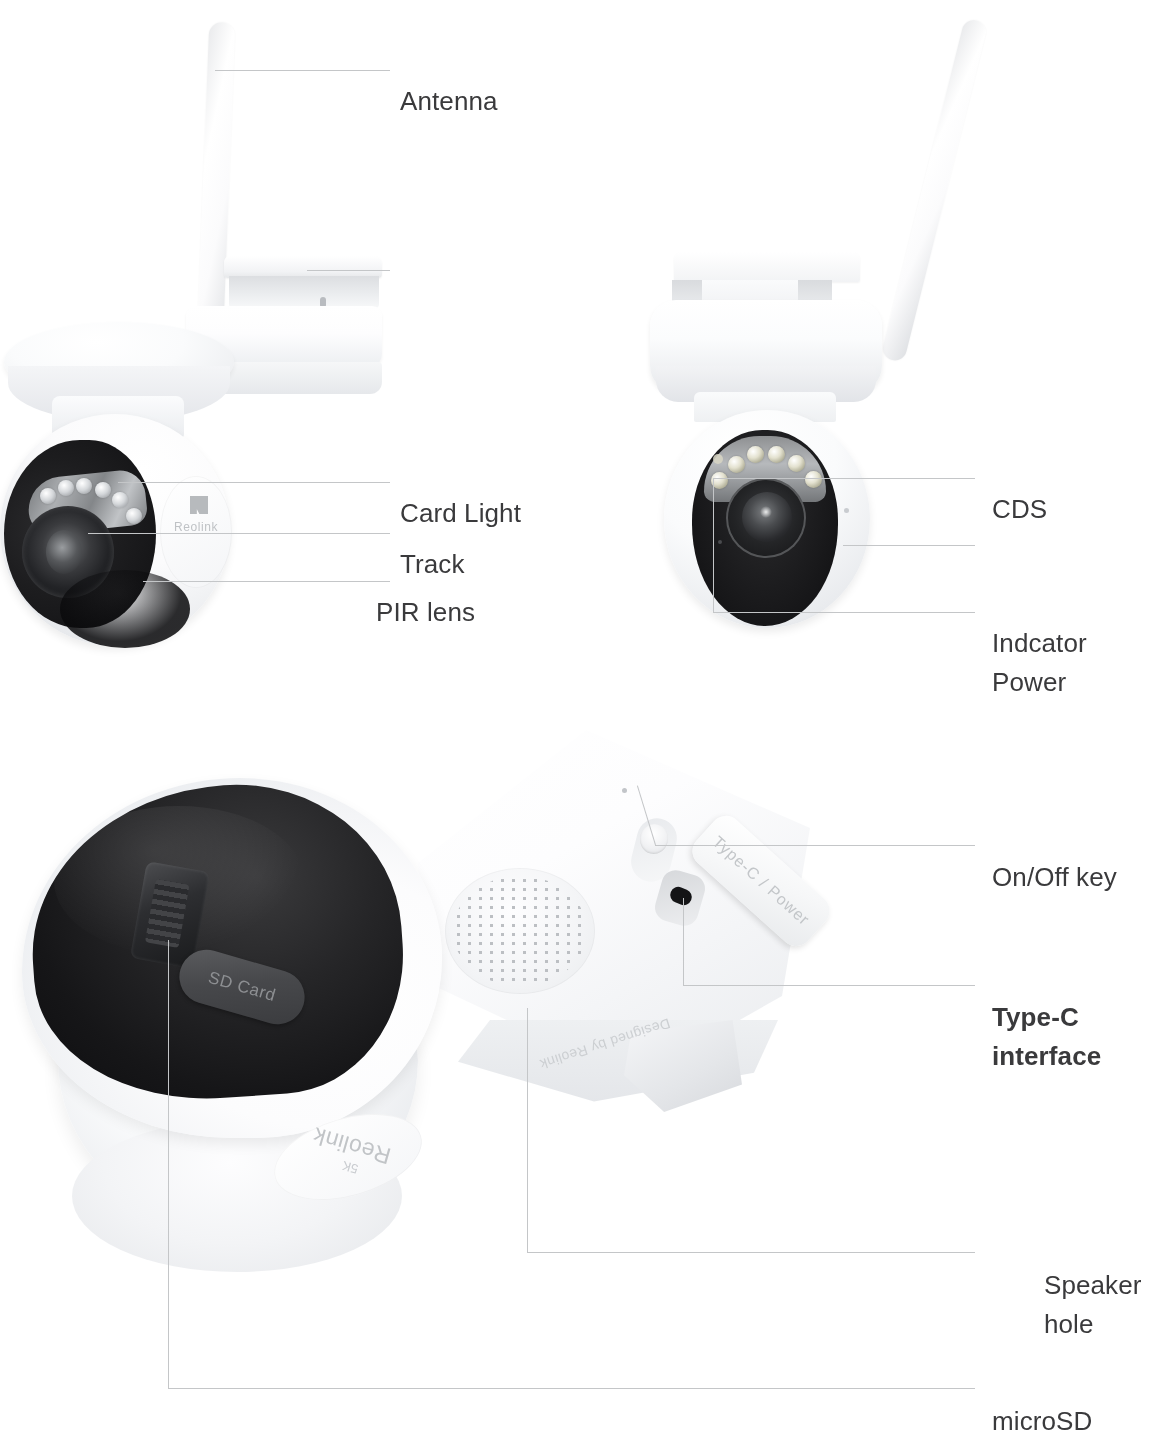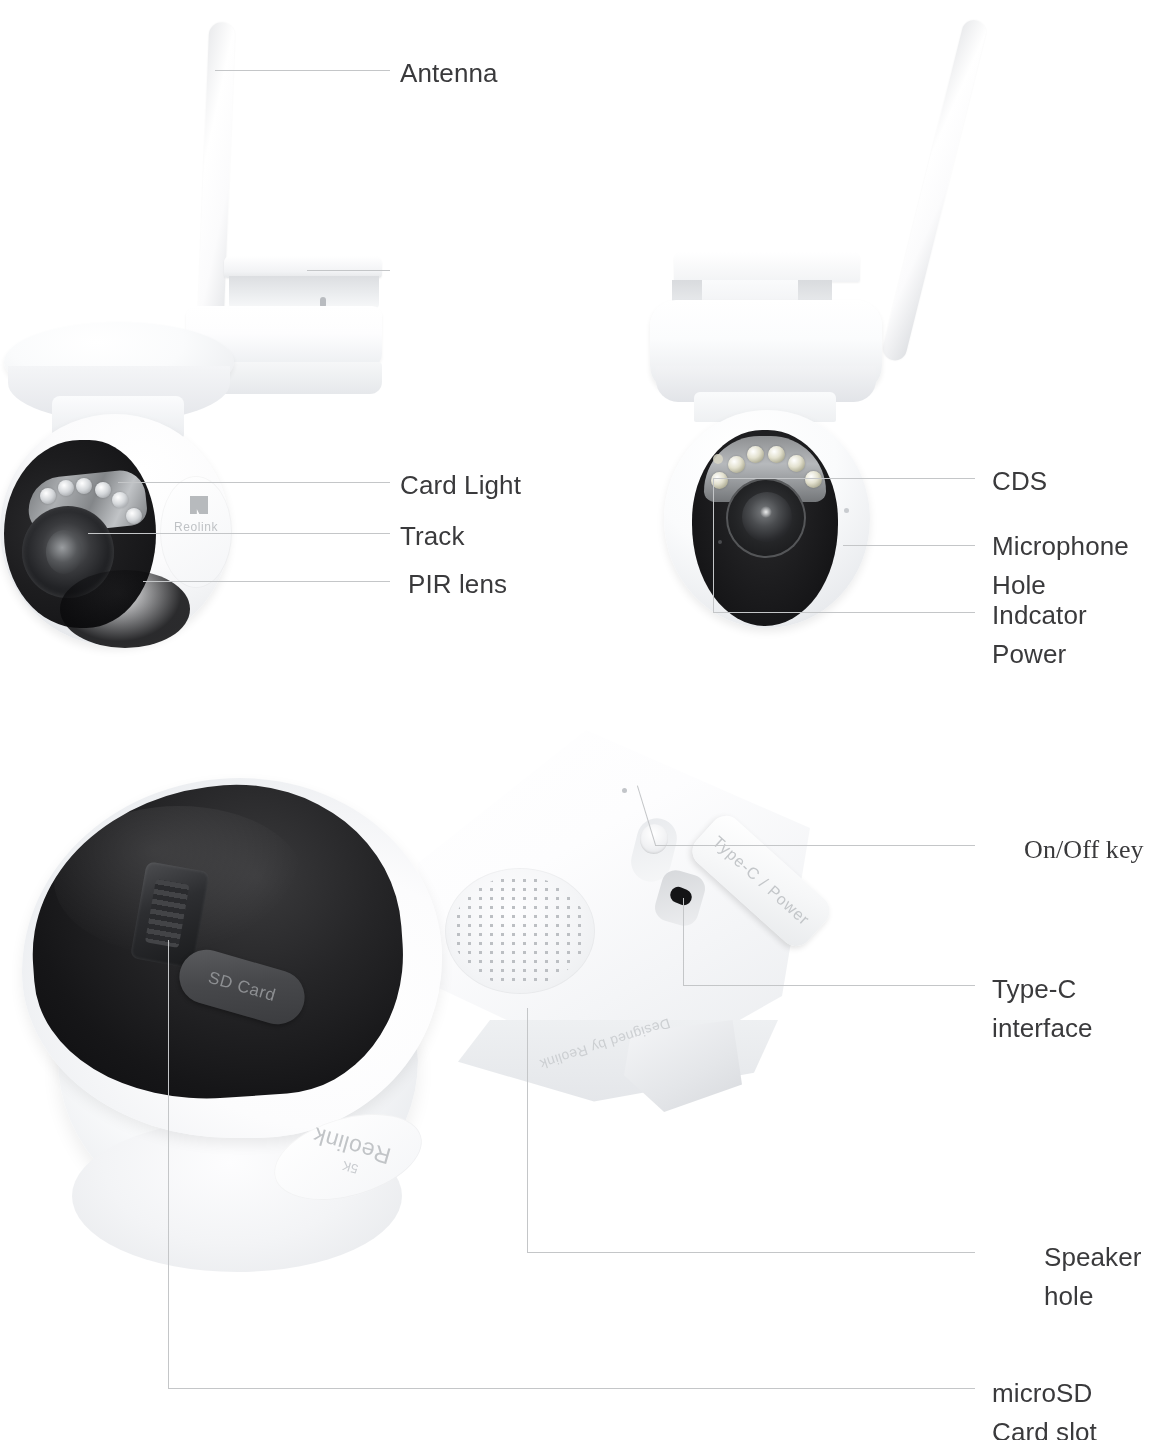--- a/index.html
+++ b/index.html
@@ -23,20 +23,21 @@
 
   
   .label {
     position: absolute;
     color: #3a3a3c;
     font-size: 26px;
     line-height: 1.5;
     letter-spacing: 0.1px;
     font-weight: 400;
     white-space: pre-line;
+    margin-top: 28px;
   }
 
   
   .leader { position: absolute; background: #c4c6c8; }
   .leader.h { height: 1px; }
   .leader.v { width: 1px; }
 
   .antenna {
     position: absolute;
     border-radius: 20px;
@@ -531,32 +532,30 @@
   <div class="leader v" style="left:168px; top:940px; height:448px;"></div>
   <div class="leader h" style="left:168px; top:1388px; width:807px;"></div>
 
   <div class="label" style="left:400px; top:54px;">Antenna</div>
 
 
   <div class="label" style="left:400px; top:466px;">Card Light</div>
 
   <div class="label" style="left:400px; top:517px;">Track</div>
 
-  <div class="label" style="left:408px; top:565px;">PIR lens</div>
+  <div class="label" style="left:376px; top:565px;">PIR lens</div>
 
   <div class="label" style="left:992px; top:462px;">CDS</div>
 
-  <div class="label" style="left:992px; top:527px;">Microphone
-Hole</div>
 
   <div class="label" style="left:992px; top:596px;">Indcator Power</div>
 
-  <div class="label" style="left:1024px; top:830px;font-family:Liberation Serif, serif;">On/Off key</div>
-
-  <div class="label" style="left:992px; top:970px;">Type-C
+  <div class="label" style="left:992px; top:830px;">On/Off key</div>
+
+  <div class="label" style="left:992px; top:970px;font-weight:bold;">Type-C
 interface</div>
 
   <div class="label" style="left:1044px; top:1238px;">Speaker hole</div>
 
   <div class="label" style="left:992px; top:1374px;">microSD
 Card slot</div>
 
 </div>
 
 </body></html>

